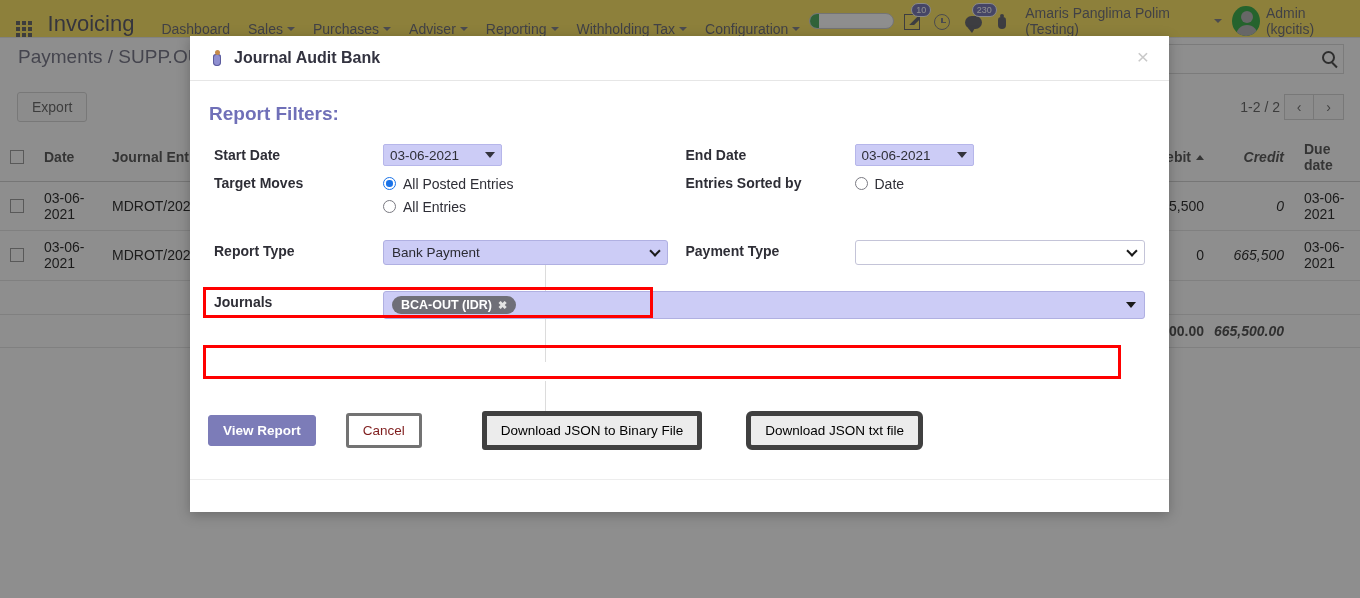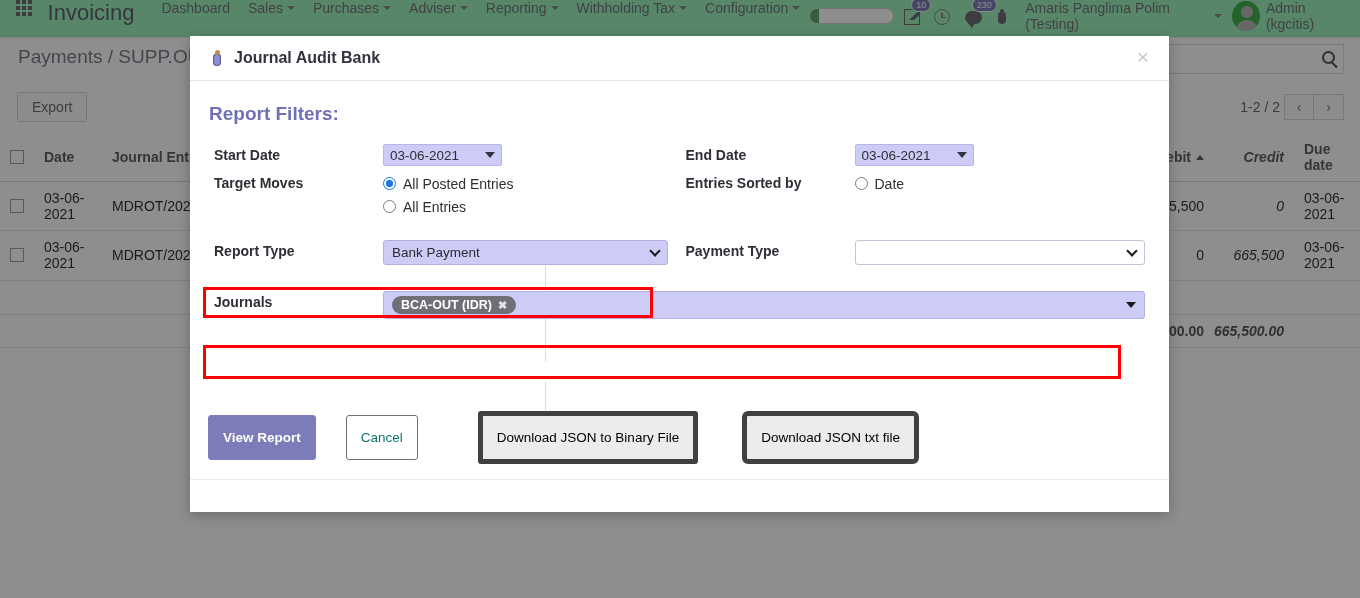--- a/index.html
+++ b/index.html
@@ -9,22 +9,22 @@
     overflow: hidden;
     background: #ffffff;
   }
   .page { position: relative; width: 1360px; height: 598px; }
 
   
   .bg-app { position: absolute; inset: 0; background: #ffffff; }
 
   .topbar {
     position: absolute; top: 0; left: 0; right: 0; height: 38px;
-    background: #86efac;
-    display: flex; align-items: flex-start;
+    background: #fde047;
+    display: flex; align-items: flex-end;
     border-bottom: 1px solid #e4e4e4;
   }
   .apps-grid {
     width: 34px; margin-left: 8px;
     display: grid; grid-template-columns: repeat(3, 4px);
     grid-template-rows: repeat(3, 4px);
     gap: 2px; justify-content: center;
   }
   .apps-grid i { display: block; width: 4px; height: 4px; background: #4c4c4c; }
   .brand {
@@ -252,24 +252,24 @@
   
   .hl {
     position: absolute; border: 3px solid #ff0000; pointer-events: none;
   }
   .hl-report { left: 13px; top: 206px; width: 450px; height: 31px; }
   .hl-journals { left: 13px; top: 264px; width: 918px; height: 34px; }
 
   
   .btnrow { position: absolute; left: 18px; top: 330px; display: flex; align-items: center; }
   .btn {
-    font-size: 13.5px; border-radius: 3px; padding: 14px 14px; white-space: nowrap;
+    font-size: 13.5px; border-radius: 3px; padding: 7px 14px; white-space: nowrap;
   }
   .btn-primary { background: #7c7cb8; color: #ffffff; border: 1px solid #7c7cb8; font-weight: bold; }
-  .btn-cancel { background: #ffffff; color: #0f766e; border: 1px solid #737373; margin-left: 30px; }
+  .btn-cancel { background: #ffffff; color: #7f1d1d; border: 3px solid #737373; margin-left: 30px; }
   .btn-gray { background: #ececec; color: #000000; border: 5px solid #404040; }
   .btn-gray.g1 { margin-left: 60px; }
   .btn-gray.g2 { margin-left: 44px; border-radius: 6px; }
 </style>
 </head>
 <body>
 
 <div class="page">
 
   <div class="bg-app">

